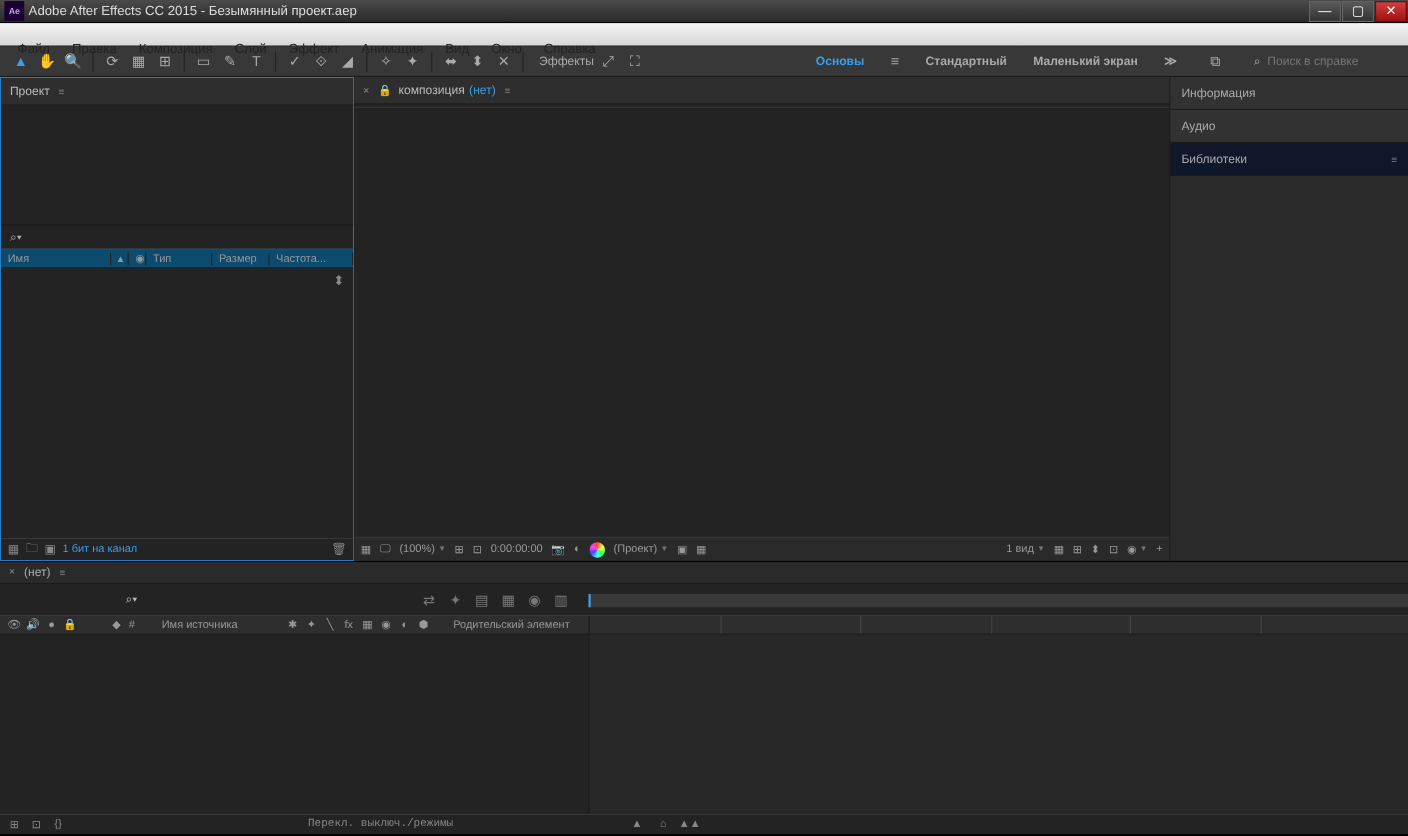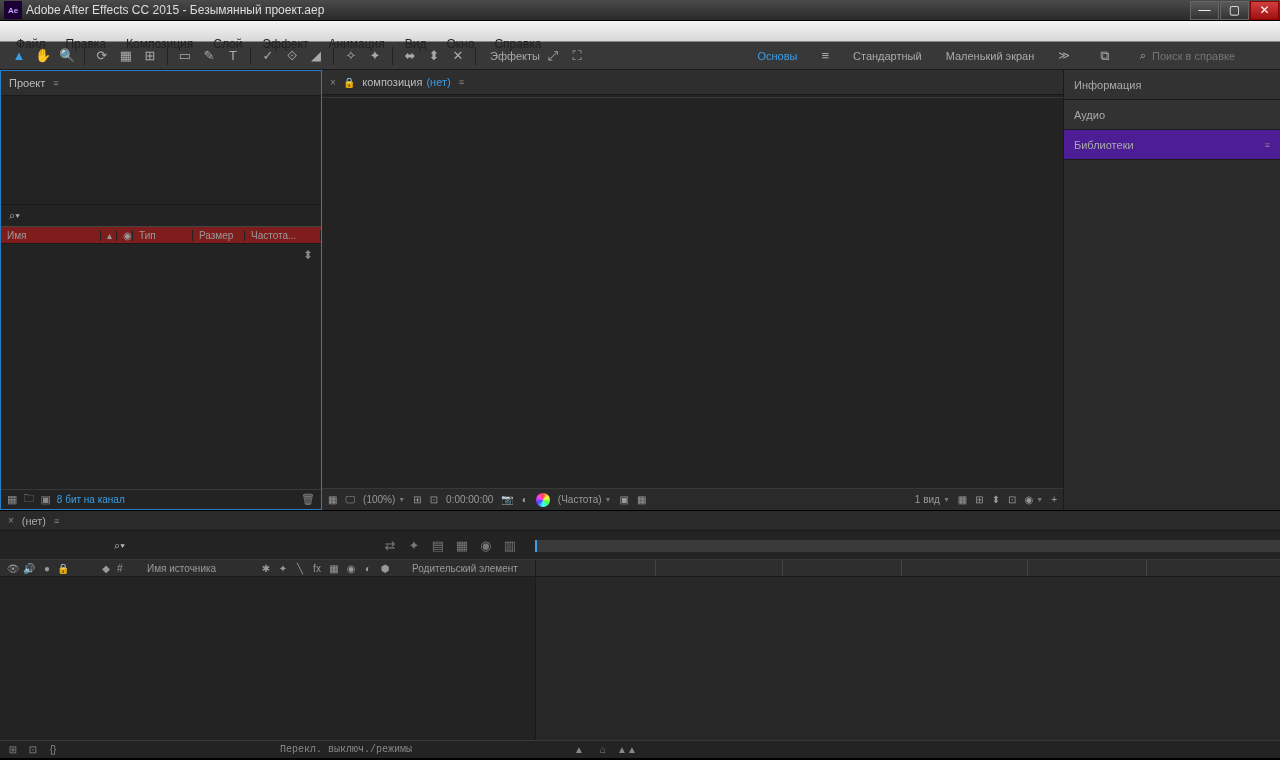--- a/index.html
+++ b/index.html
@@ -18,59 +18,59 @@
 .menubar { height: 21px; background: linear-gradient(#f5f5f5,#d8d8d8); display: flex; align-items: center; padding: 0 6px; color: #222; font-size: 12px; border-bottom: 1px solid #888; }
 .menubar span { padding: 2px 10px; cursor: default; margin-top: 26px; }
 
 
 .toolbar { height: 28px; background: #383838; border-bottom: 1px solid #1a1a1a; display: flex; align-items: center; padding: 0 8px; gap: 2px; }
 .tool { width: 22px; height: 22px; display: flex; align-items: center; justify-content: center; color: #aaa; font-size: 13px; }
 .tool.sel { color: #3a9ee8; }
 .tool-sep { width: 1px; height: 18px; background: #222; margin: 0 4px; }
 .toolbar .binding-label { color: #aaa; font-size: 11px; margin-left: 8px; }
 .toolbar .right-items { margin-left: auto; display: flex; align-items: center; gap: 24px; padding-right: 10px; }
-.workspace-link { color: #aaa; font-size: 11px; }
+.workspace-link { color: #aaa; font-size: 11px; font-weight: bold; }
 .workspace-link.active { color: #3a9ee8; }
 .search-box { display: flex; align-items: center; gap: 6px; color: #aaa; }
 .search-box input { background: transparent; border: none; color: #aaa; font-size: 11px; width: 110px; outline: none; }
 
 
 .main { display: flex; height: 440px; }
 .panel-head { height: 25px; background: #2e2e2e; display: flex; align-items: center; padding: 0 8px; color: #bbb; font-size: 11px; border-bottom: 1px solid #1a1a1a; }
 .panel-head .menu-icon { margin-left: 8px; color: #888; font-size: 9px; }
 .panel-head .x-icon { margin-right: 8px; color: #888; font-size: 10px; }
 .panel-head .lock-icon { margin-right: 6px; color: #888; font-size: 10px; }
 .panel-head .none-text { color: #3a9ee8; margin-left: 4px; }
 
 
 .project { width: 322px; background: #232323; border: 1px solid #2a7dc4; display: flex; flex-direction: column; }
 .project .preview-area { height: 108px; background: #232323; }
 .project .search-row { height: 22px; border-top: 1px solid #1a1a1a; display: flex; align-items: center; padding: 0 8px; }
 .project .search-row .mag { font-size: 11px; color: #aaa; }
-.project .col-head { height: 18px; background: #7f1d1d; border-top: 1px solid #444; border-bottom: 1px solid #1a1a1a; display: flex; align-items: center; font-size: 10px; color: #999; }
+.project .col-head { height: 18px; background: #0c4a6e; border-top: 1px solid #444; border-bottom: 1px solid #1a1a1a; display: flex; align-items: center; font-size: 10px; color: #999; }
 .col-head .col { padding: 0 6px; border-right: 1px solid #222; }
 .project .tree { flex: 1; background: #232323; position: relative; }
 .project .tree .tree-icon { position: absolute; right: 8px; top: 4px; color: #888; font-size: 12px; }
 .project .footer-row { height: 20px; background: #232323; border-top: 1px solid #383838; display: flex; align-items: center; padding: 0 6px; gap: 6px; }
 .project .footer-row .bits { color: #3a9ee8; font-size: 10px; }
 .project .footer-row .ic { color: #888; font-size: 11px; }
 .project .footer-row .trash { margin-left: auto; color: #888; font-size: 11px; }
 
 
 .comp { flex: 1; background: #232323; display: flex; flex-direction: column; border-right: 1px solid #1a1a1a; }
 .comp .viewer { flex: 1; background: #232323; border-top: 1px solid #383838; margin-top: 2px; }
 .comp .viewer-footer { height: 22px; background: #2a2a2a; border-top: 1px solid #383838; display: flex; align-items: center; padding: 0 6px; gap: 8px; font-size: 10px; color: #999; }
 .vf-item { display: flex; align-items: center; gap: 3px; }
 .vf-drop { font-size: 7px; color: #777; }
 .vf-color { width: 14px; height: 14px; border-radius: 50%; background: conic-gradient(#f44,#ff4,#4f4,#4ff,#44f,#f4f,#f44); }
 
 
 .sidepanels { width: 216px; background: #2a2a2a; display: flex; flex-direction: column; }
 .sidepanels .sp { height: 30px; background: #323232; border-bottom: 1px solid #1a1a1a; display: flex; align-items: center; padding: 0 10px; color: #aaa; font-size: 11px; }
-.sidepanels .sp.active { background: #4c1d95; gap: 44px; }
+.sidepanels .sp.active { background: #0f172a; gap: 44px; }
 .sidepanels .sp .menu-icon { margin-left: auto; color: #888; font-size: 9px; }
 .sidepanels .fill { flex: 1; background: #2a2a2a; }
 
 
 .timeline { height: 248px; background: #232323; display: flex; flex-direction: column; border-top: 1px solid #000; }
 .timeline .tl-head { height: 20px; background: #2a2a2a; display: flex; align-items: center; padding: 0 8px; font-size: 11px; color: #aaa; border-bottom: 1px solid #1a1a1a; }
 .timeline .tl-head .x-icon { margin-right: 8px; color: #888; font-size: 10px; }
 .timeline .tl-head .none { color: #aaa; }
 .timeline .tl-head .menu-icon { margin-left: 8px; color: #888; font-size: 9px; }
 .timeline .tl-controls { height: 28px; display: flex; align-items: center; }
@@ -178,21 +178,21 @@
       <div class="col" style="width:52px">Размер</div>
       <div class="col" style="flex:1">Частота...</div>
     </div>
     <div class="tree">
       <span class="tree-icon">⬍</span>
     </div>
     <div class="footer-row">
       <span class="ic">▦</span>
       <span class="ic">🗀</span>
       <span class="ic">▣</span>
-      <span class="bits">8 бит на канал</span>
+      <span class="bits">1 бит на канал</span>
       <span class="trash">🗑</span>
     </div>
   </div>
 
   <div class="comp">
     <div class="panel-head">
       <span class="x-icon">×</span>
       <span class="lock-icon">🔒</span>
       <span>композиция</span>
       <span class="none-text">(нет)</span>
@@ -206,21 +206,21 @@
           <span>(100%)</span>
           <span class="vf-drop">▼</span>
         </span>
       <span class="vf-item">⊞</span>
       <span class="vf-item">⊡</span>
       <span class="vf-item">0:00:00:00</span>
       <span class="vf-item">📷</span>
       <span class="vf-item">◐</span>
       <span class="vf-color"></span>
       <span class="vf-item">
-          <span>(Частота)</span>
+          <span>(Проект)</span>
           <span class="vf-drop">▼</span>
         </span>
       <span class="vf-item">▣</span>
       <span class="vf-item">▦</span>
       <span style="flex:1"></span>
       <span class="vf-item">
           <span>1 вид</span>
           <span class="vf-drop">▼</span>
         </span>
       <span class="vf-item">▦</span>

